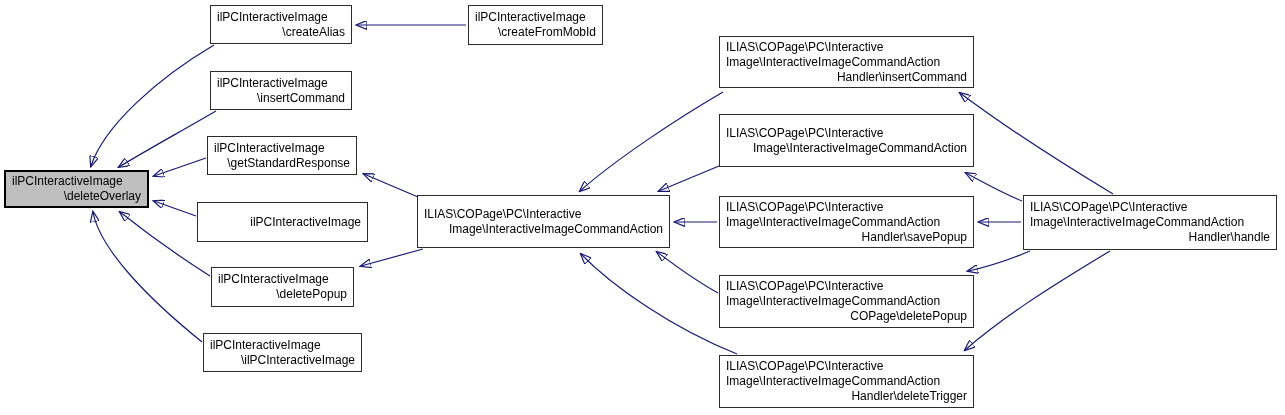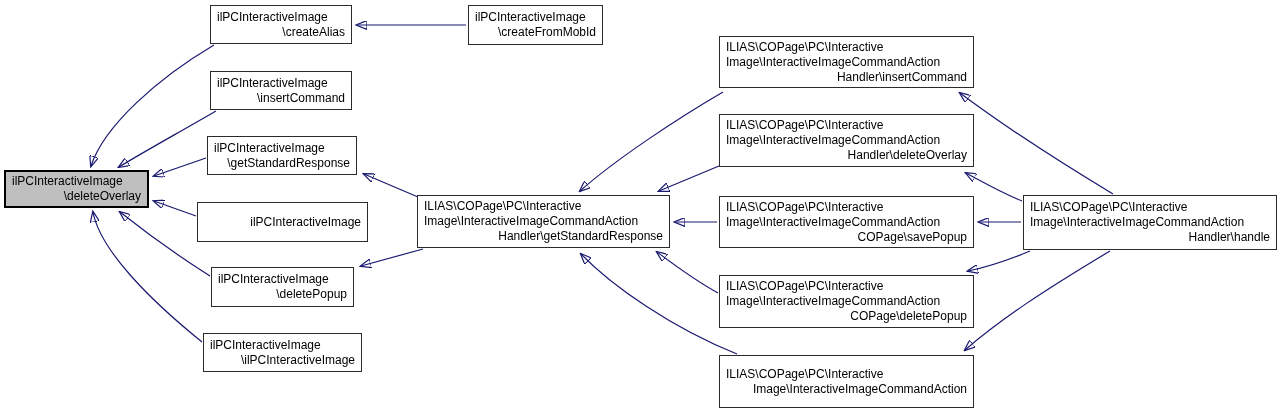--- a/index.html
+++ b/index.html
@@ -121,50 +121,49 @@
   </div>
 
   <div class="node" style="left:203px;top:333px;width:159px;height:39px">
     <div class="ln">ilPCInteractiveImage</div>
     <div class="ln">\ilPCInteractiveImage</div>
   </div>
 
   <div class="node" style="left:417px;top:195px;width:253px;height:53px">
     <div class="ln">ILIAS\COPage\PC\Interactive</div>
     <div class="ln">Image\InteractiveImageCommandAction</div>
-    <div class="ln">Handler\getStandardResponse</div>
   </div>
 
   <div class="node" style="left:719px;top:36px;width:255px;height:52px">
     <div class="ln">ILIAS\COPage\PC\Interactive</div>
     <div class="ln">Image\InteractiveImageCommandAction</div>
     <div class="ln">Handler\insertCommand</div>
   </div>
 
   <div class="node" style="left:719px;top:114px;width:255px;height:53px">
     <div class="ln">ILIAS\COPage\PC\Interactive</div>
     <div class="ln">Image\InteractiveImageCommandAction</div>
-    <div class="ln">Handler\deleteOverlay</div>
   </div>
 
   <div class="node" style="left:719px;top:196px;width:255px;height:52px">
     <div class="ln">ILIAS\COPage\PC\Interactive</div>
     <div class="ln">Image\InteractiveImageCommandAction</div>
-    <div class="ln">COPage\savePopup</div>
+    <div class="ln">Handler\savePopup</div>
   </div>
 
   <div class="node" style="left:719px;top:275px;width:255px;height:53px">
     <div class="ln">ILIAS\COPage\PC\Interactive</div>
     <div class="ln">Image\InteractiveImageCommandAction</div>
     <div class="ln">COPage\deletePopup</div>
   </div>
 
   <div class="node" style="left:719px;top:355px;width:255px;height:53px">
     <div class="ln">ILIAS\COPage\PC\Interactive</div>
     <div class="ln">Image\InteractiveImageCommandAction</div>
+    <div class="ln">Handler\deleteTrigger</div>
   </div>
 
   <div class="node" style="left:1023px;top:195px;width:254px;height:55px">
     <div class="ln">ILIAS\COPage\PC\Interactive</div>
     <div class="ln">Image\InteractiveImageCommandAction</div>
     <div class="ln">Handler\handle</div>
   </div>
 
 </div>
 

